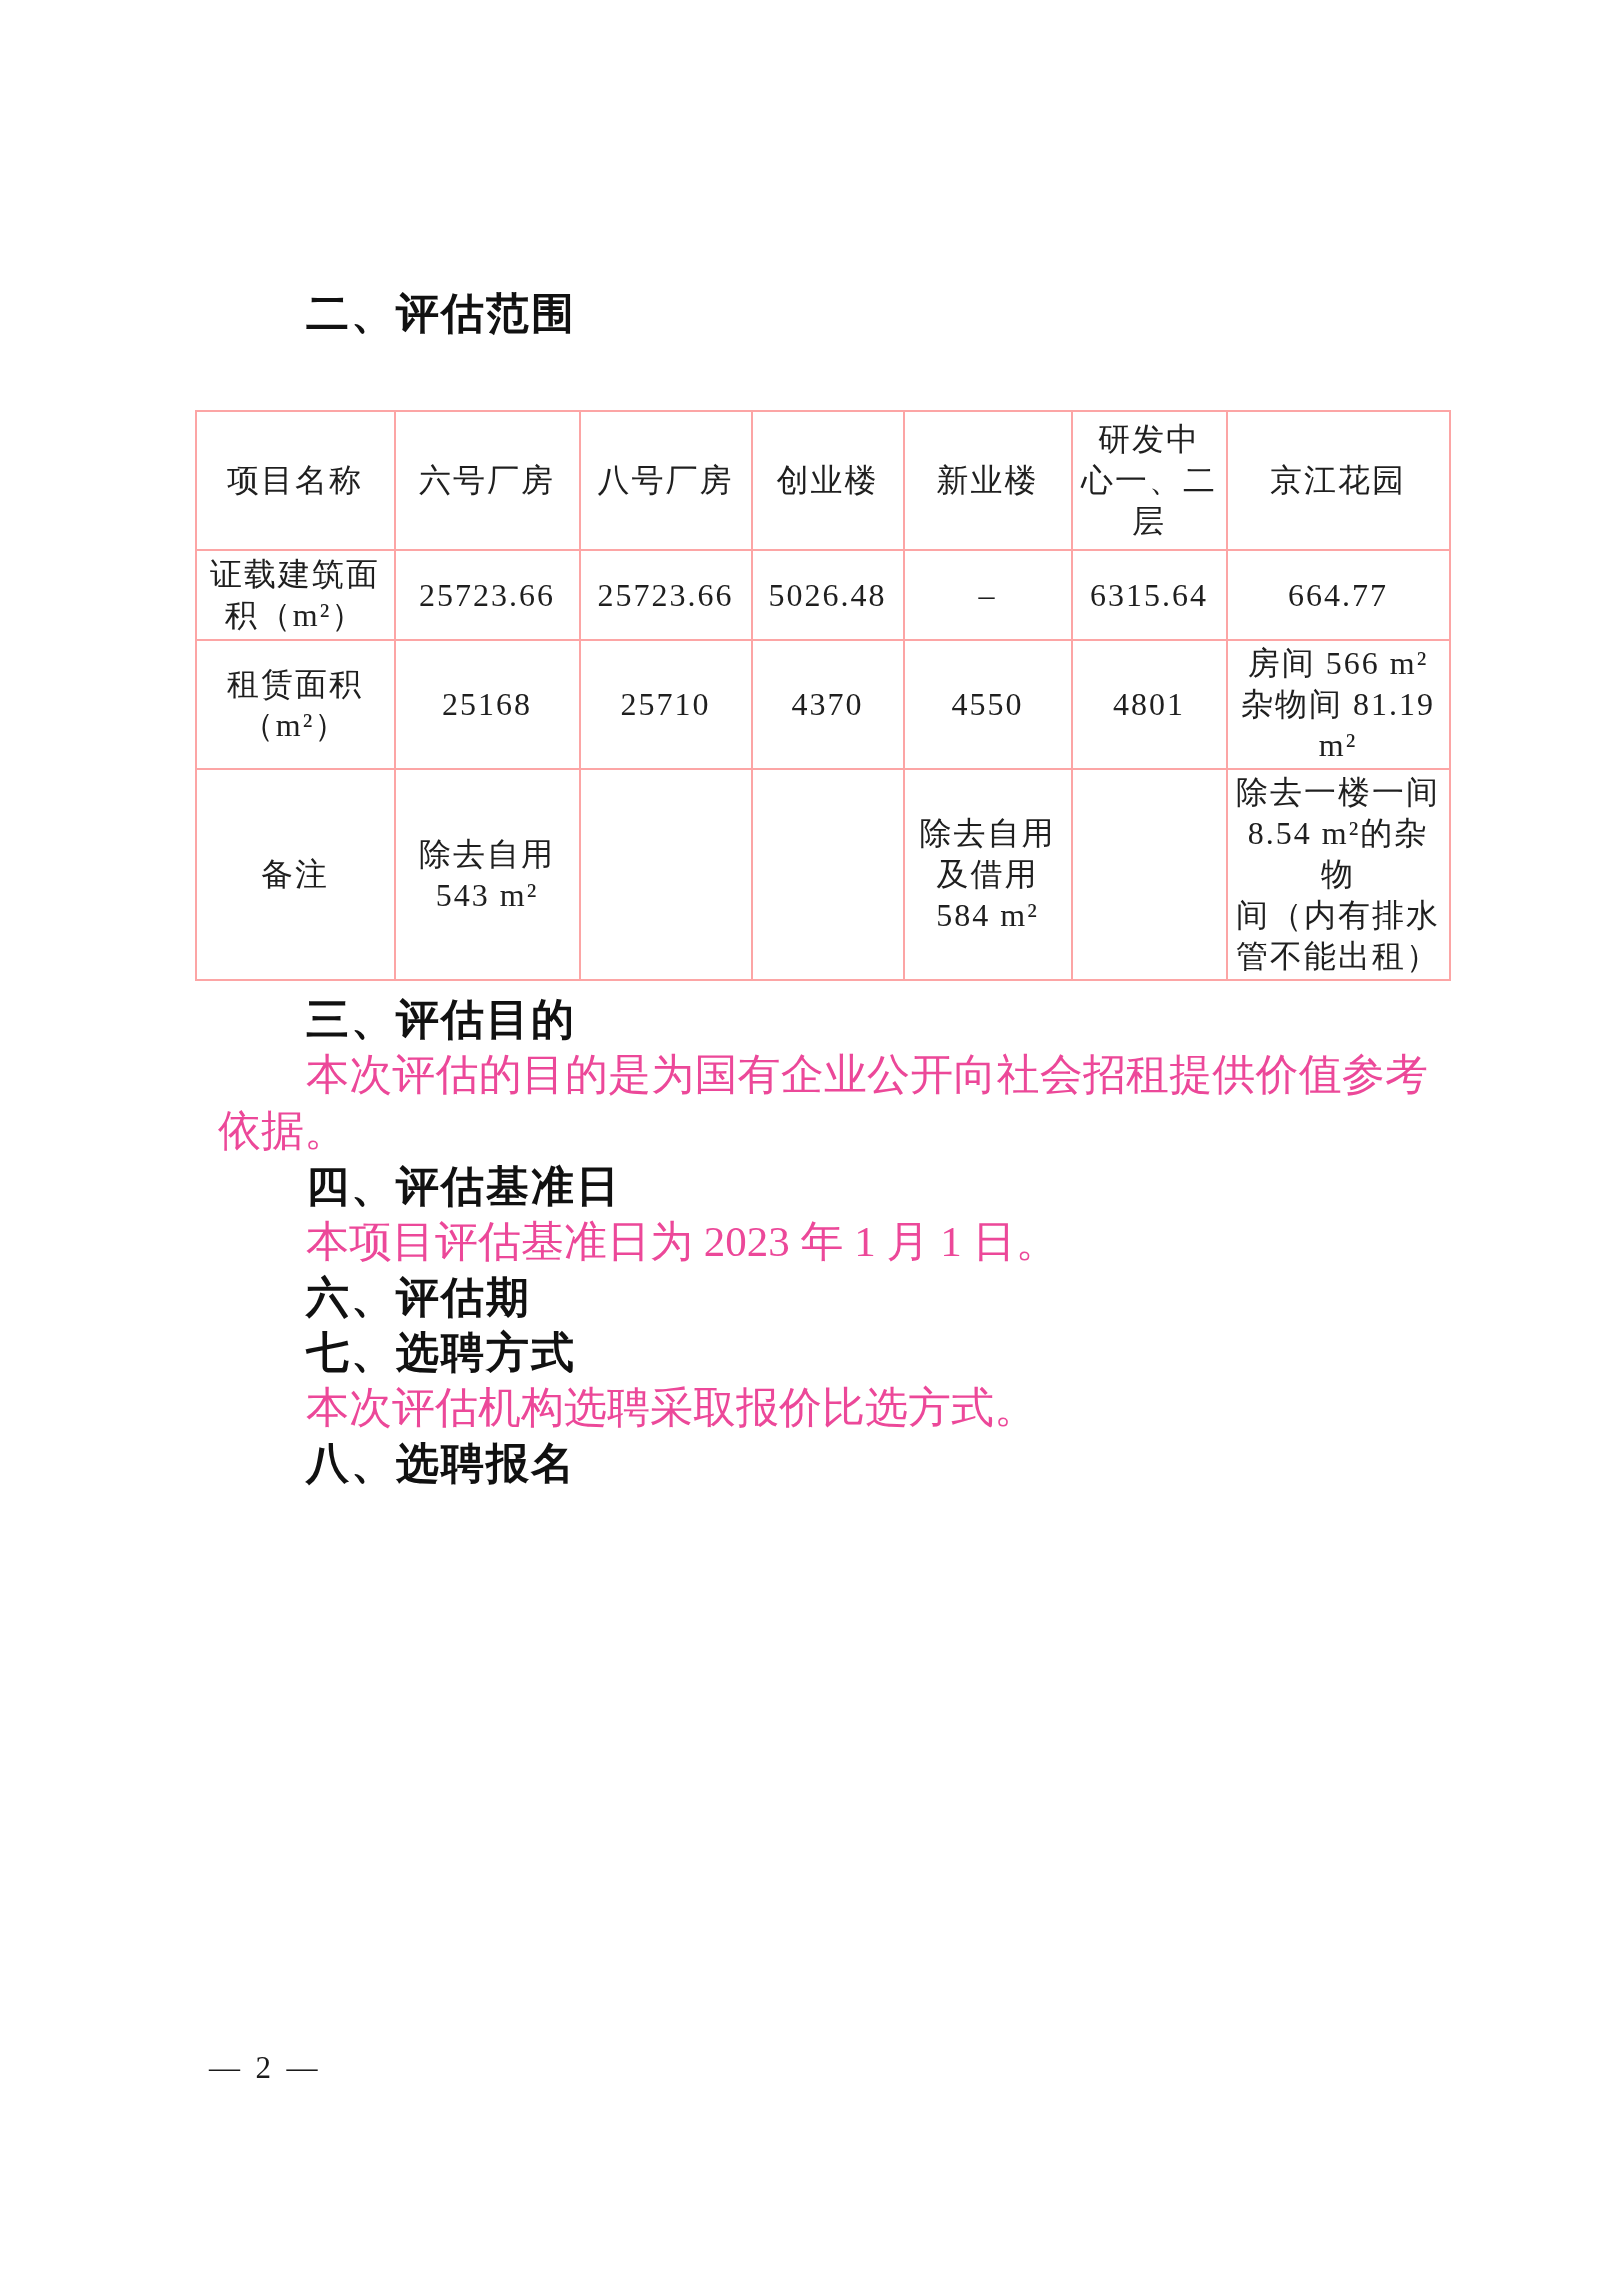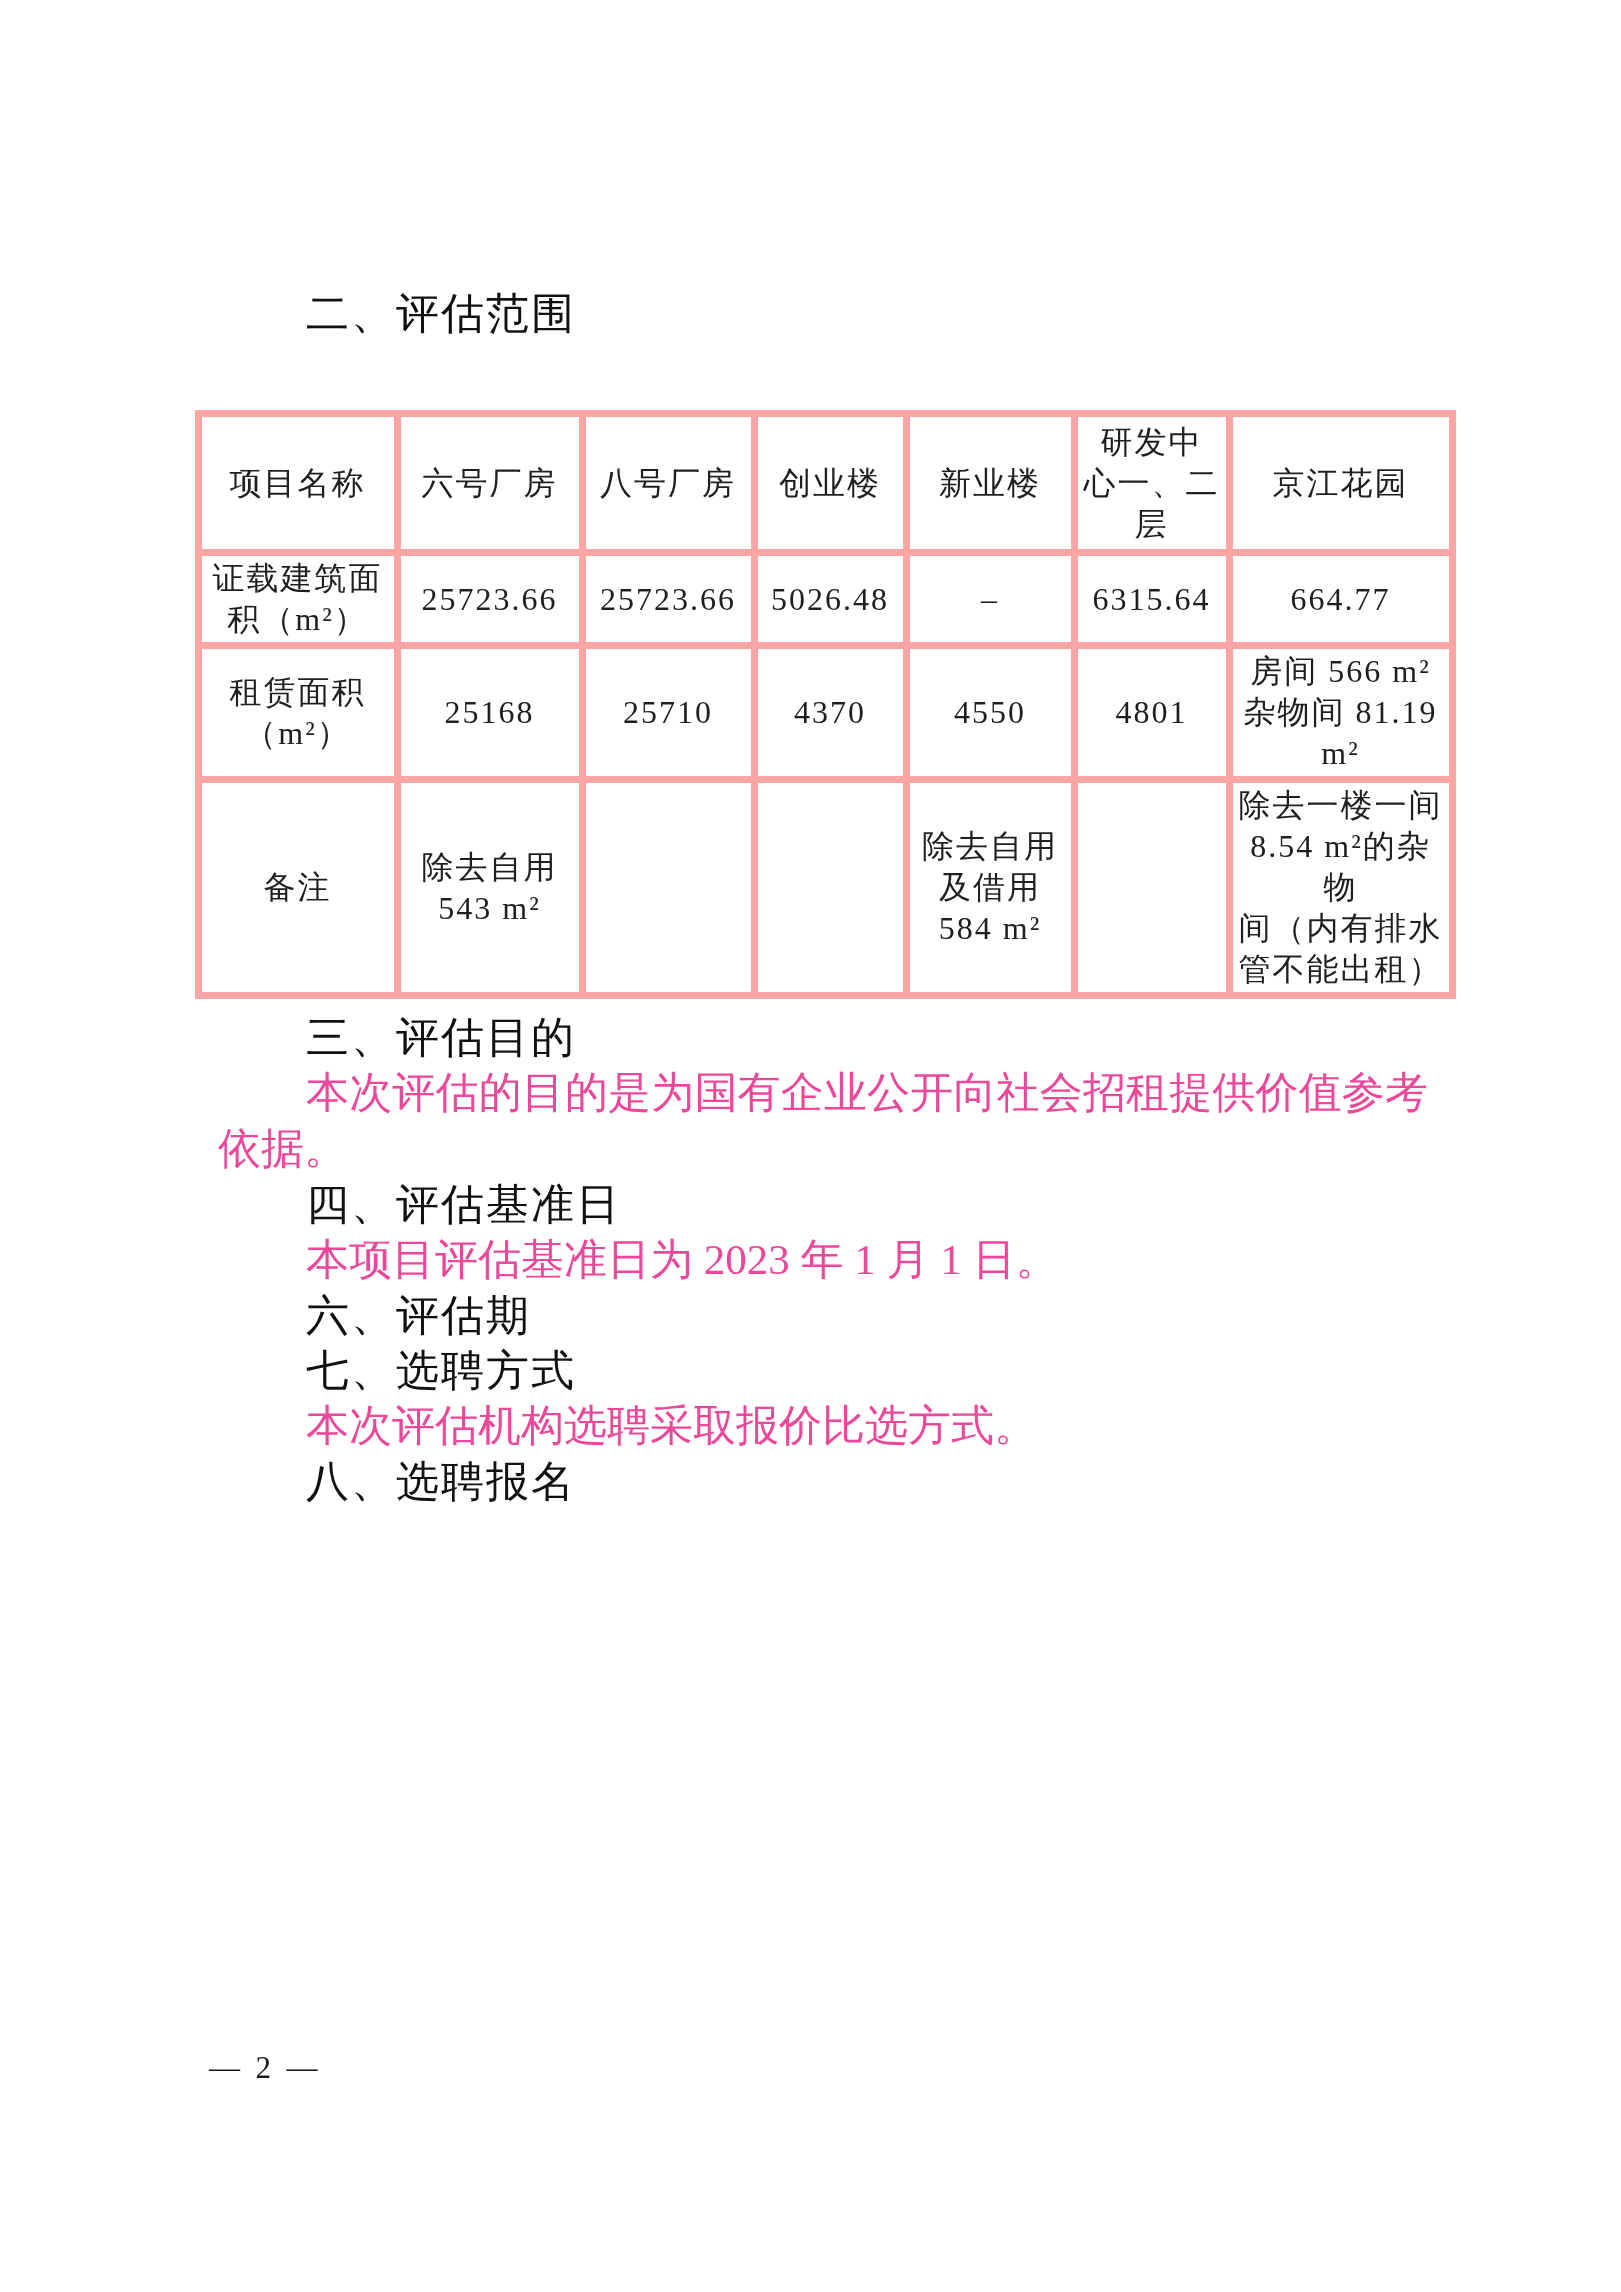--- a/index.html
+++ b/index.html
@@ -17,39 +17,39 @@
     font-family: "Liberation Serif", "DejaVu Serif", serif;
   }
   .content {
     position: absolute;
     left: 218px;
     top: 0;
     width: 1210px;
   }
   .sec-heading {
     font-family: "Liberation Sans", "DejaVu Sans", sans-serif;
-    font-weight: normal;
+    font-weight: bold;
     font-size: 43px;
     line-height: 55px;
     text-indent: 88px;
     color: #111111;
     letter-spacing: 2px;
   }
   .first-heading {
     margin-top: 286px;
   }
   .doc-table {
     border-collapse: collapse;
     table-layout: fixed;
     width: 1254px;
     margin-left: -23.5px;
     margin-top: 69px;
   }
   .doc-table td, .doc-table th {
-    border: 7px solid #fca5a5;
+    border: 2px solid #fca5a5;
     font-family: "Liberation Serif", "DejaVu Serif", serif;
     font-weight: normal;
     font-size: 32px;
     line-height: 41px;
     letter-spacing: 2px;
     text-align: center;
     vertical-align: middle;
     white-space: pre-line;
     padding: 2px 3.9px;
     color: #1f1f1f;

